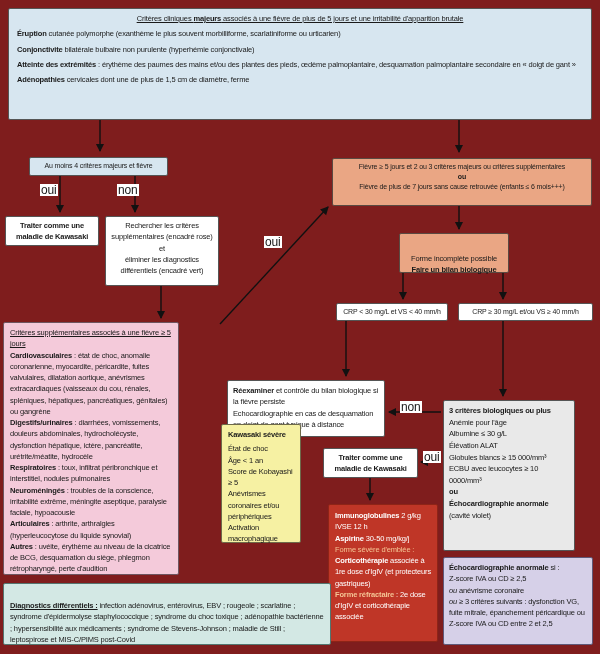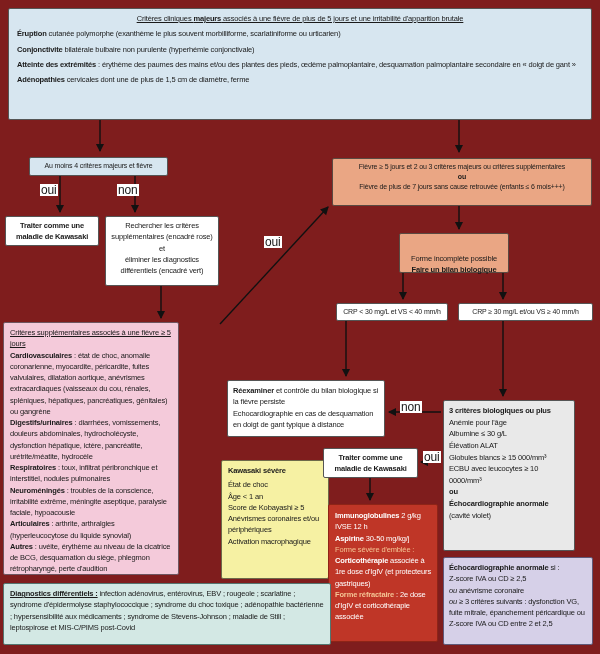--- a/index.html
+++ b/index.html
@@ -130,21 +130,21 @@
     <div>Anémie pour l'âge</div>
     <div>Albumine ≤ 30 g/L</div>
     <div>Élévation ALAT</div>
     <div>Globules blancs ≥ 15 000/mm³</div>
     <div>ECBU avec leucocytes ≥ 10 0000/mm³</div>
     <div style="font-weight:bold;">ou</div>
     <div style="font-weight:bold;">Échocardiographie anormale</div>
     <div>(cavité violet)</div>
   </div>
 
-  <div class="box yellowbg txt" style="left:221px;top:460px;width:108px;height:119px;padding:4px 6px;">
+  <div class="box yellowbg txt" style="left:221px;top:424px;width:80px;height:119px;padding:4px 6px;">
     <div style="font-weight:bold;margin-bottom:3px;">Kawasaki sévère</div>
     <div>État de choc</div>
     <div>Âge &lt; 1 an</div>
     <div>Score de Kobayashi ≥ 5</div>
     <div>Anévrismes coronaires et/ou périphériques</div>
     <div>Activation macrophagique</div>
   </div>
 
   <div class="box txt center" style="left:323px;top:448px;width:95px;height:30px;padding:3px 2px;font-weight:bold;">
     <span>Traiter comme une maladie de Kawasaki</span>
@@ -158,17 +158,17 @@
     <div><b class="peach">Forme réfractaire</b><span> : 2e dose d'IgIV et corticothérapie associée</span></div>
   </div>
 
   <div class="box purplebg txt" style="left:443px;top:557px;width:150px;height:88px;padding:4px 5px;">
     <div><b>Échocardiographie anormale</b><span> si :</span></div>
     <div>Z-score IVA ou CD ≥ 2,5</div>
     <div><span class="it">ou</span><span> anévrisme coronaire</span></div>
     <div><span class="it">ou</span><span> ≥ 3 critères suivants : dysfonction VG, fuite mitrale, épanchement péricardique ou Z-score IVA ou CD entre 2 et 2,5</span></div>
   </div>
 
-  <div class="box greenbg txt" style="left:3px;top:583px;width:328px;height:62px;padding:4px 6px;">
+  <div class="box greenbg txt" style="left:3px;top:583px;width:328px;height:62px;padding:16px 6px;">
     <b class="u">Diagnostics différentiels :</b><span> infection adénovirus, entérovirus, EBV ; rougeole ; scarlatine ; syndrome d'épidermolyse staphylococcique ; syndrome du choc toxique ; adénopathie bactérienne ; hypersensibilité aux médicaments ; syndrome de Stevens-Johnson ; maladie de Still ; leptospirose et MIS-C/PIMS post-Covid</span>
   </div>
 
 </div>
 
 </body></html>

